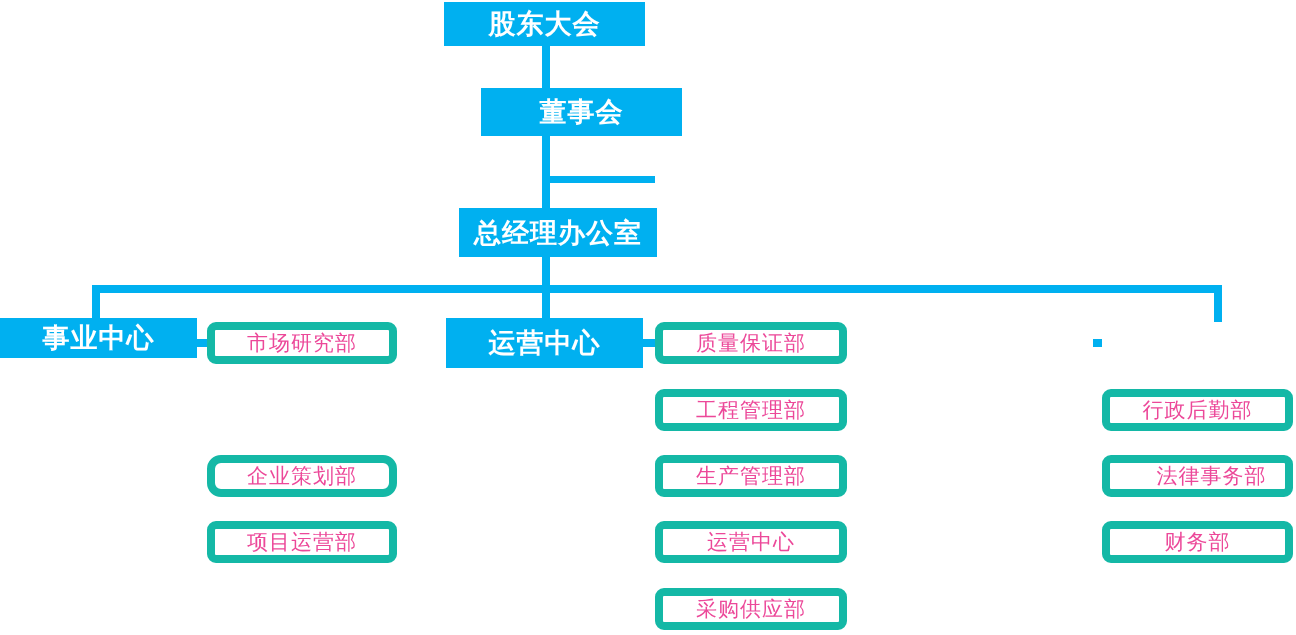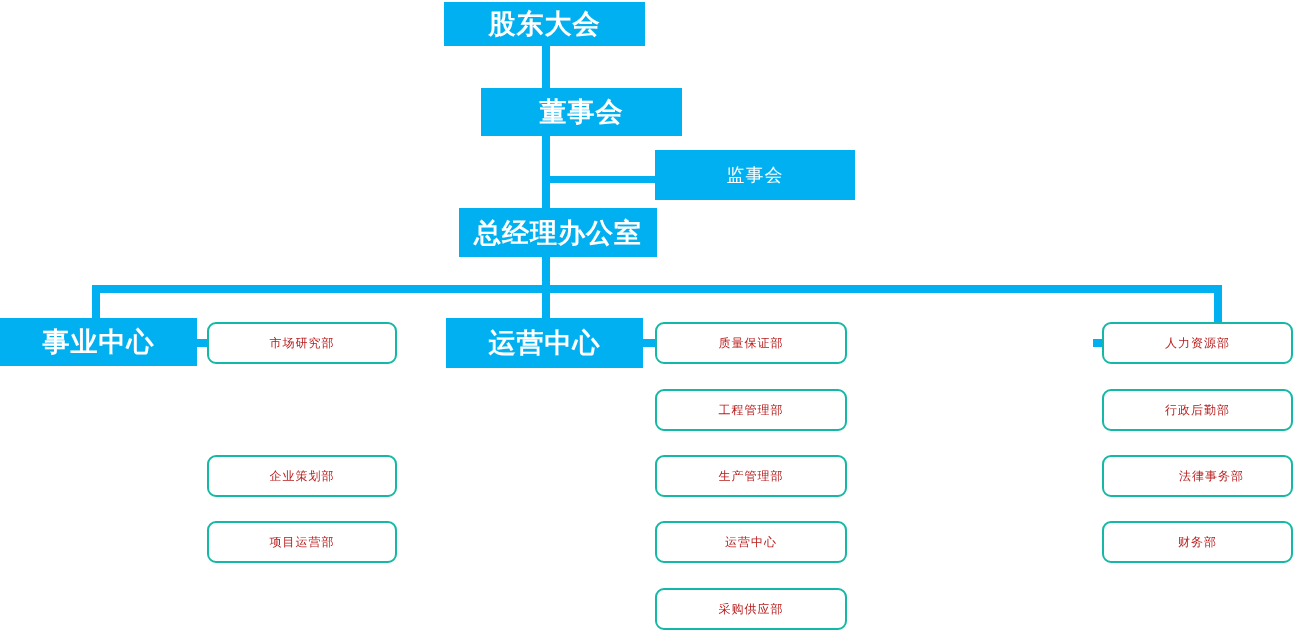--- a/index.html
+++ b/index.html
@@ -10,54 +10,52 @@
   .node{
     position:absolute;display:flex;align-items:center;justify-content:center;
     box-sizing:border-box;text-align:center;white-space:nowrap;
   }
   .blue{
     background:#00b0f0;color:#ffffff;font-weight:bold;
     font-size:27px;letter-spacing:1px;
   }
   .blue.small{font-size:18px;font-weight:400;letter-spacing:1px;}
   .dept{
-    background:#ffffff;border:2px solid #14b8a6;border-radius:9px;
-    color:#b91c1c;font-size:12px;letter-spacing:1px;
+    background:#ffffff;border:8px solid #14b8a6;border-radius:9px;
+    color:#ec4899;font-size:21px;letter-spacing:1px;
   }
   .line{position:absolute;background:#00b0f0;}
 </style>
 </head>
 <body>
 
 <div class="canvas">
 
   <div class="node blue" style="left:444px;top:2px;width:201px;height:44px;">股东大会</div>
 
   <div class="node blue" style="left:444px;top:88px;width:201px;height:48px;margin-left:37px;">董事会</div>
 
-  <div class="node blue small" style="left:655px;top:150px;width:200px;height:50px;">监事会</div>
 
   <div class="node blue" style="left:446px;top:208px;width:198px;height:49px;margin-left:13px;">总经理办公室</div>
 
-  <div class="node blue" style="left:0px;top:318px;width:197px;height:48px;">事业中心</div>
+  <div class="node blue" style="left:0px;top:318px;width:197px;height:40px;">事业中心</div>
 
   <div class="node blue" style="left:446px;top:318px;width:197px;height:50px;">运营中心</div>
 
 
   <div class="node dept" style="left:207px;top:322px;width:190px;height:42px;">市场研究部</div>
-  <div class="node dept" style="left:207px;top:455px;width:190px;height:42px;">企业策划部</div>
+  <div class="node dept" style="left:207px;top:455px;width:190px;height:42px;border-radius:14px;">企业策划部</div>
   <div class="node dept" style="left:207px;top:521px;width:190px;height:42px;">项目运营部</div>
 
   <div class="node dept" style="left:655px;top:322px;width:192px;height:42px;">质量保证部</div>
   <div class="node dept" style="left:655px;top:389px;width:192px;height:42px;">工程管理部</div>
   <div class="node dept" style="left:655px;top:455px;width:192px;height:42px;">生产管理部</div>
   <div class="node dept" style="left:655px;top:521px;width:192px;height:42px;">运营中心</div>
   <div class="node dept" style="left:655px;top:588px;width:192px;height:42px;">采购供应部</div>
 
-  <div class="node dept" style="left:1102px;top:322px;width:191px;height:42px;">人力资源部</div>
   <div class="node dept" style="left:1102px;top:389px;width:191px;height:42px;">行政后勤部</div>
   <div class="node dept" style="left:1102px;top:455px;width:191px;height:42px;padding-left:28px;">法律事务部</div>
   <div class="node dept" style="left:1102px;top:521px;width:191px;height:42px;">财务部</div>
 
   <div class="line" style="left:542px;top:46px;width:8px;height:42px;"></div>
   <div class="line" style="left:542px;top:136px;width:8px;height:72px;"></div>
   <div class="line" style="left:546px;top:176px;width:109px;height:7px;"></div>
   <div class="line" style="left:542px;top:257px;width:8px;height:61px;"></div>
   <div class="line" style="left:92px;top:285px;width:1130px;height:8px;"></div>
   <div class="line" style="left:92px;top:293px;width:8px;height:25px;"></div>

